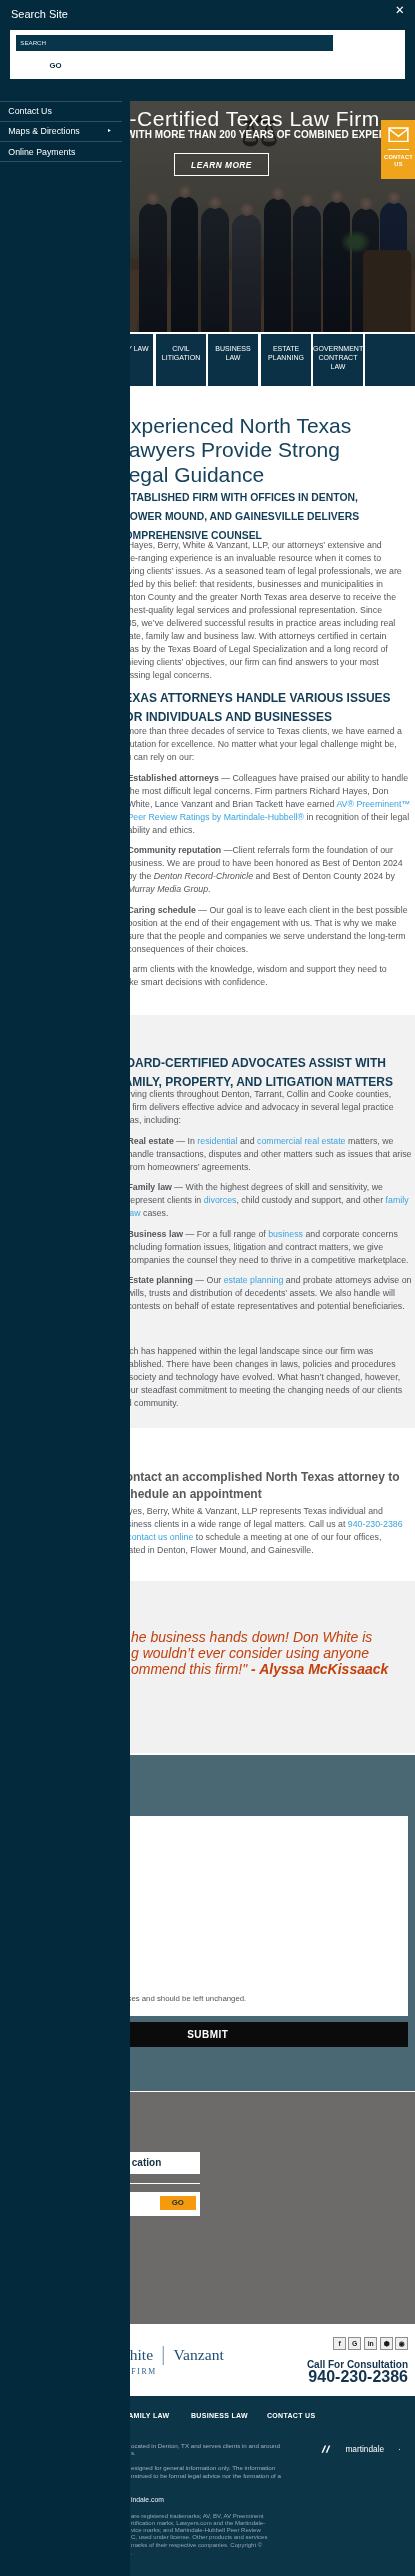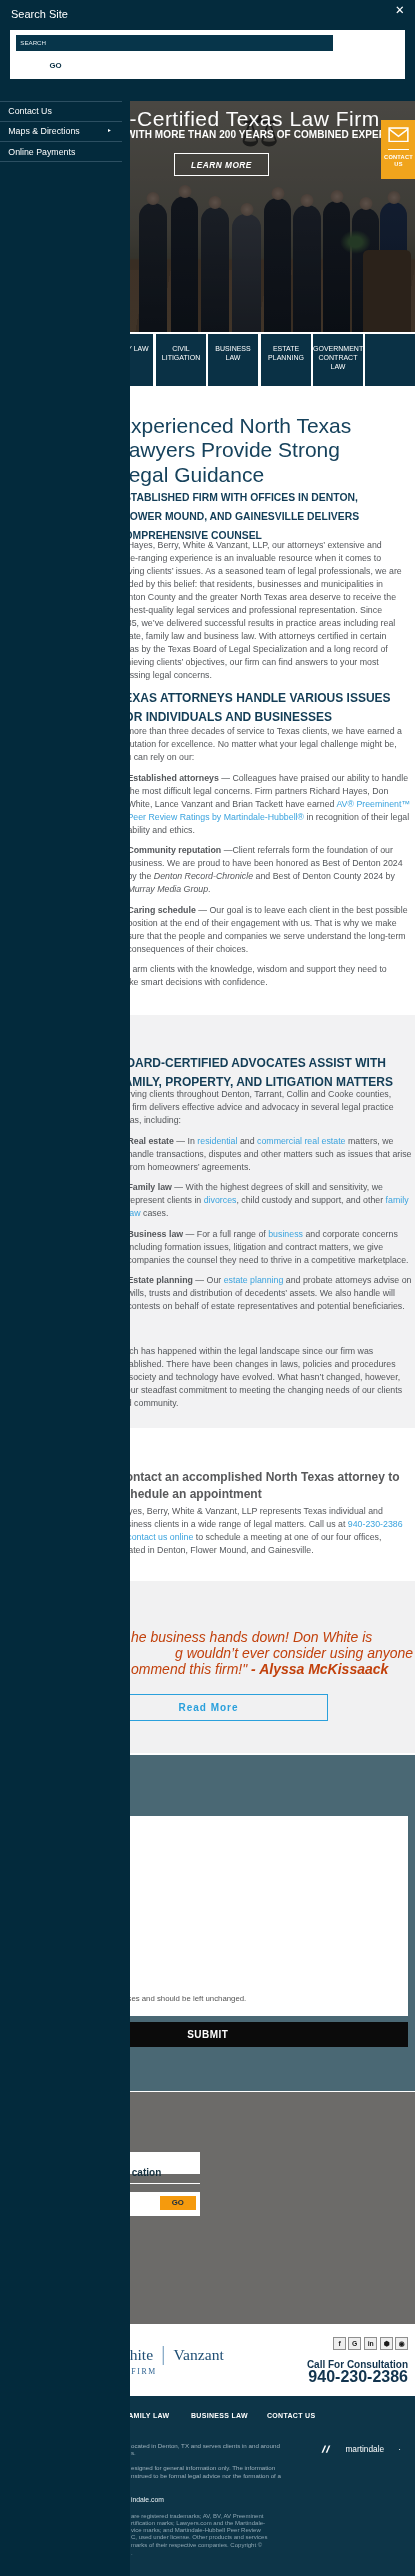--- a/index.html
+++ b/index.html
@@ -77,21 +77,21 @@
   .field{position:absolute;background:#fff;border:0.5px solid #ddd;border-bottom:0.5px solid #8e8e8e;
      box-sizing:border-box;font-size:8.8px;color:#333;padding:4.2px 5.7px;font-family:"Liberation Sans",sans-serif;}
   .field::placeholder{color:#6f6f6f;}
   .hint{left:20px;top:1994px;color:#555;font-size:7.8px;white-space:nowrap;z-index:6;}
   .submit{left:7.8px;top:2022px;width:400px;height:25px;background:#0b0b0b;color:#fff;z-index:6;
      font-size:10px;font-weight:bold;letter-spacing:0.5px;display:flex;align-items:center;justify-content:center;cursor:pointer;}
 
   
   .band{left:0;top:2092px;width:415px;height:233px;background:#6c6b69;z-index:5;}
   .wbox{position:absolute;background:#fff;z-index:6;}
-  .band-label{position:absolute;left:124px;top:10px;color:#14303e;font-size:10px;font-weight:bold;line-height:22px;}
+  .band-label{position:absolute;left:124px;top:0;color:#14303e;font-size:10px;font-weight:bold;line-height:22px;}
   .go2{position:absolute;left:152px;top:3.6px;width:36px;height:14.5px;background:#f59a0d;color:#203040;
      font-size:7.8px;font-weight:bold;display:flex;align-items:center;justify-content:center;cursor:pointer;}
 
   
   .foot-white{left:0;top:2324px;width:415px;height:72px;background:#fff;z-index:5;}
   .logo-line{left:115px;top:2346px;font-family:"Liberation Serif",serif;font-size:15.6px;color:#1f4e74;white-space:nowrap;z-index:6;}
   .logo-sep{color:#7aa0c0;padding:0 4.7px;font-weight:300;}
   .logo-sub{left:106px;top:2367px;font-family:"Liberation Serif",serif;font-size:7.8px;letter-spacing:1.6px;color:#2d6290;z-index:6;}
   .social{top:2337px;width:11.4px;height:11.4px;background:#efefef;border:0.5px solid #8f8f8f;z-index:6;
      color:#1b1b1b;font-size:6.8px;font-weight:bold;display:flex;align-items:center;justify-content:center;cursor:pointer;}
@@ -169,23 +169,22 @@
     <li><span class="seg-b">Business law</span><span> — For a full range of </span><span class="seg-a">business</span><span> and corporate concerns including formation issues, litigation and contract matters, we give companies the counsel they need to thrive in a competitive marketplace.</span></li>
     <li><span class="seg-b">Estate planning</span><span> — Our </span><span class="seg-a">estate planning</span><span> and probate attorneys advise on wills, trusts and distribution of decedents’ assets. We also handle will contests on behalf of estate representatives and potential beneficiaries.</span></li>
   </ul>
   <div class="abs body-txt" style="top:1345px;z-index:6;">Much has happened within the legal landscape since our firm was established. There have been changes in laws, policies and procedures as society and technology have evolved. What hasn’t changed, however, is our steadfast commitment to meeting the changing needs of our clients and community.</div>
 
   <div class="abs contact-h" style="top:1469px;">Contact an accomplished North Texas attorney to schedule an appointment</div>
   <div class="abs body-txt" style="top:1505px;"><span>Hayes, Berry, White &amp; Vanzant, LLP represents Texas individual and business clients in a wide range of legal matters. Call us at </span><span class="seg-a">940-230-2386</span><span> or </span><span class="seg-a">contact us online</span><span> to schedule a meeting at one of our four offices, located in Denton, Flower Mound, and Gainesville.</span></div>
 
   <div class="abs gray-bg" style="top:1581px;height:172px;background:#f1f1f2;"></div>
   <div class="abs quote-line" style="top:1629px;">he business hands down! Don White is</div>
-  <div class="abs quote-line" style="top:1645px;padding-left:44px;">g wouldn’t ever consider using anyone</div>
+  <div class="abs quote-line" style="top:1645px;">g wouldn’t ever consider using anyone</div>
   <div class="abs quote-line" style="top:1661px;"><span class="seg-i">ommend this firm!" </span><span class="seg-b seg-i">- Alyssa McKissaack</span></div>
-  <div class="abs read-more">Read More</div>
 
   <div class="abs form-bg"></div>
   <div class="abs form-card"></div>
   <input class="abs field" style="left: 25px; top: 1830px; width: 172px; height: 20px;">
   <input class="abs field" style="left: 207px; top: 1830px; width: 176px; height: 20px;" placeholder="Email*">
   <input class="abs field" style="left: 25px; top: 1858px; width: 172px; height: 20px;">
   <textarea class="abs field" style="left: 207px; top: 1858px; width: 176px; height: 52px;" placeholder="Message*"></textarea>
   <input class="abs field" style="left: 25px; top: 1963px; width: 358px; height: 20px;">
   <div class="abs hint">This field is for validation purposes and should be left unchanged.</div>
   <div class="abs submit">SUBMIT</div>

